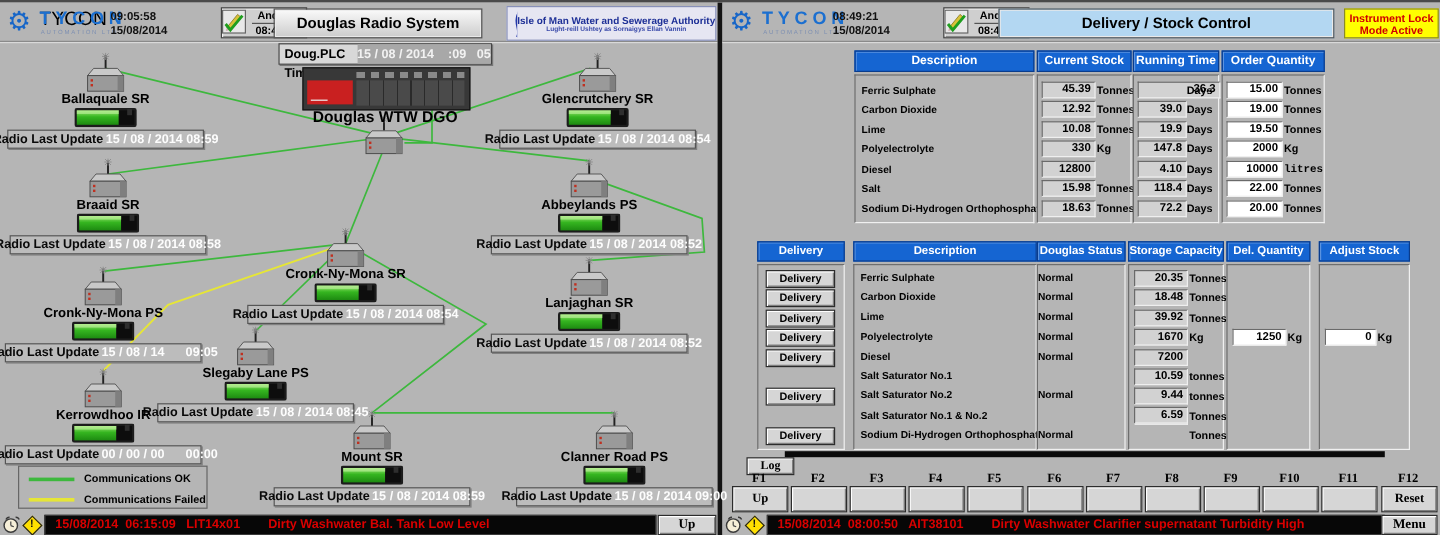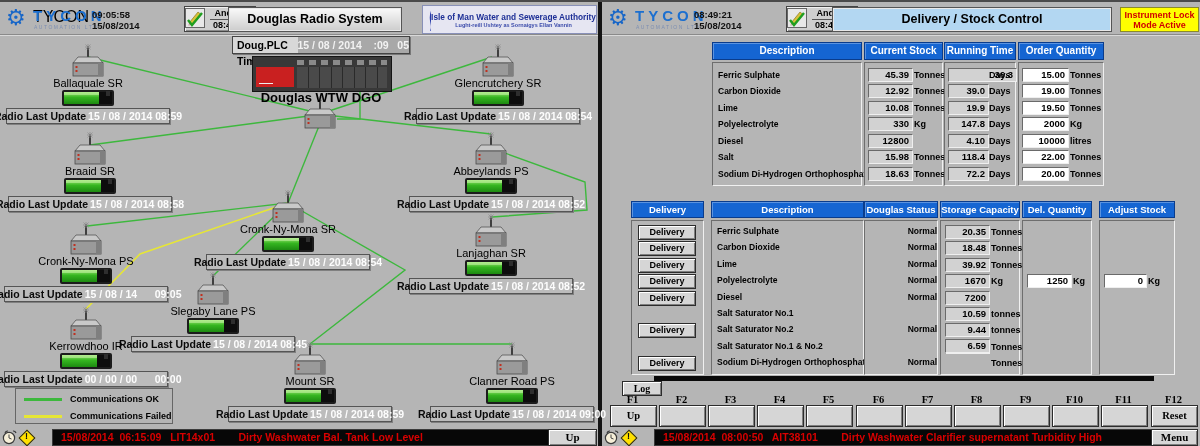--- a/index.html
+++ b/index.html
@@ -30,41 +30,41 @@
   .plcv{flex:1;background:#a8a8a8;color:#f2f2f2;font-weight:bold;font-size:10.5px;line-height:16px;white-space:pre;}
   .rack{background:#383838;border:1px solid #141414;}
   .rack .red{position:absolute;left:3px;top:10px;width:38px;height:20px;background:#c92020;}
   .rack .redline{position:absolute;left:6px;top:26px;width:14px;height:1px;background:#eee;}
   .rack .led{position:absolute;left:47px;top:5px;width:3px;height:3px;border-radius:50%;background:#41d621;}
   .rack .tstrip{position:absolute;left:44px;top:3px;width:90px;height:5px;background:repeating-linear-gradient(90deg,#8a8a8a 0 7px,#383838 7px 12px);}
   .rack .slots{position:absolute;left:44px;top:10px;width:90px;height:21px;background:repeating-linear-gradient(90deg,#4a4a4a 0 10.5px,#2a2a2a 10.5px 11.5px);}
   .hublabel{font-weight:bold;font-size:13px;text-align:center;z-index:5;}
   .node{position:absolute;width:164px;text-align:center;z-index:4;}
   .node svg.radio{display:block;margin:0 auto;}
-  .nname{font-size:11px;font-weight:normal;line-height:11px;white-space:nowrap;}
+  .nname{font-size:11px;font-weight:bold;line-height:11px;white-space:nowrap;}
   .batt{display:block;margin:1px auto 0;}
   .ubar{margin-top:2px;border:1px solid #555;background:#bcbcbc;height:14px;display:flex;align-items:center;justify-content:center;font-size:10.5px;font-weight:bold;box-shadow:1px 1px 0 #808080;}
   .ulab{color:#0a0a0a;white-space:nowrap;}
   .uval{color:#fdfdfd;white-space:pre;margin-left:2px;}
   .legend{border:1px solid #666;}
   .legrow{display:flex;align-items:center;height:14px;margin-top:3px;}
   .legline{width:38px;height:3px;margin:0 8px 0 8px;}
   .legtext{font-size:9px;font-weight:bold;}
   
-  .alarmbar{background:#070707;border:1px solid #3a3a3a;color:#d90000;font-weight:bold;font-size:10.5px;line-height:15px;white-space:pre;overflow:hidden;padding-left:8px;margin-left:15px;}
+  .alarmbar{background:#070707;border:1px solid #3a3a3a;color:#d90000;font-weight:bold;font-size:10.5px;line-height:15px;white-space:pre;overflow:hidden;padding-left:8px;}
   .btn{background:#d6d6d6;border:1px solid #2c2c2c;box-shadow:inset 1px 1px 0 #ffffff, inset -1px -1px 0 #7e7e7e;text-align:center;font-weight:bold;cursor:default;}
   .serif{font-family:"Liberation Serif",serif;}
   .fl{font-family:"Liberation Serif",serif;font-weight:bold;font-size:10.5px;text-align:center;}
   .diamond{width:10px;height:10px;background:#ffe000;border:1px solid #222;transform:rotate(45deg);position:absolute;}
   .diamondmark{position:absolute;font-size:9px;font-weight:bold;color:#111;z-index:2;}
   
   .bluehdr{position:absolute;background:#1565d2;border:1px solid #0a3c8c;box-shadow:inset 1px 1px 0 #5b93e0;color:#fff;font-weight:bold;text-align:center;}
   .colbox{position:absolute;border:1px solid;border-color:#6e6e6e #f0f0f0 #f0f0f0 #6e6e6e;background:#b5b5b5;}
   .rlabel{position:absolute;left:5px;font-size:8.5px;font-weight:bold;white-space:nowrap;line-height:13px;}
-  .center{text-align:right;left:12px;right:0;}
+  .center{text-align:left;left:0;right:0;}
   .vbox{position:absolute;height:12px;font-size:9.5px;font-weight:bold;text-align:right;padding-right:3px;line-height:12px;background:#d2d2d2;border:1px solid;border-color:#6a6a6a #efefef #efefef #6a6a6a;}
   .wbox{background:#ffffff;}
   .unit{position:absolute;font-size:9px;font-weight:bold;line-height:14px;white-space:nowrap;}
   .dbtn{position:absolute;left:6px;width:56px;height:13px;font-size:9px;line-height:13px;}
 </style>
 </head>
 <body>
 
 <div class="screen">
 
@@ -415,21 +415,21 @@
     <div class="colbox" style="left:416px;top:60px;width:84px;height:122px;">
       <div class="vbox wbox" style="left:3px;top:5px;width:42px;">15.00</div>
         <div class="unit" style="left:51px;top:5px;">Tonnes</div>
       <div class="vbox wbox" style="left:3px;top:21px;width:42px;">19.00</div>
         <div class="unit" style="left:51px;top:21px;">Tonnes</div>
       <div class="vbox wbox" style="left:3px;top:38px;width:42px;">19.50</div>
         <div class="unit" style="left:51px;top:38px;">Tonnes</div>
       <div class="vbox wbox" style="left:3px;top:54px;width:42px;">2000</div>
         <div class="unit" style="left:51px;top:54px;">Kg</div>
       <div class="vbox wbox" style="left:3px;top:71px;width:42px;">10000</div>
-        <div class="unit" style="left:51px;top:71px;">litres</div>
+        <div class="unit" style="left:51px;top:71px;font-family:Liberation Mono, monospace;">litres</div>
       <div class="vbox wbox" style="left:3px;top:87px;width:42px;">22.00</div>
         <div class="unit" style="left:51px;top:87px;">Tonnes</div>
       <div class="vbox wbox" style="left:3px;top:104px;width:42px;">20.00</div>
         <div class="unit" style="left:51px;top:104px;">Tonnes</div>
     </div>
 
     <div class="bluehdr" style="left:29px;top:199px;width:71px;height:15px;font-size:9.5px;line-height:15px;">Delivery</div>
     <div class="bluehdr" style="left:109px;top:199px;width:151px;height:15px;font-size:9.5px;line-height:15px;">Description</div>
     <div class="bluehdr" style="left:262px;top:199px;width:72px;height:15px;font-size:9.5px;line-height:15px;">Douglas Status</div>
     <div class="bluehdr" style="left:338px;top:199px;width:78px;height:15px;font-size:9.5px;line-height:15px;">Storage Capacity</div>

